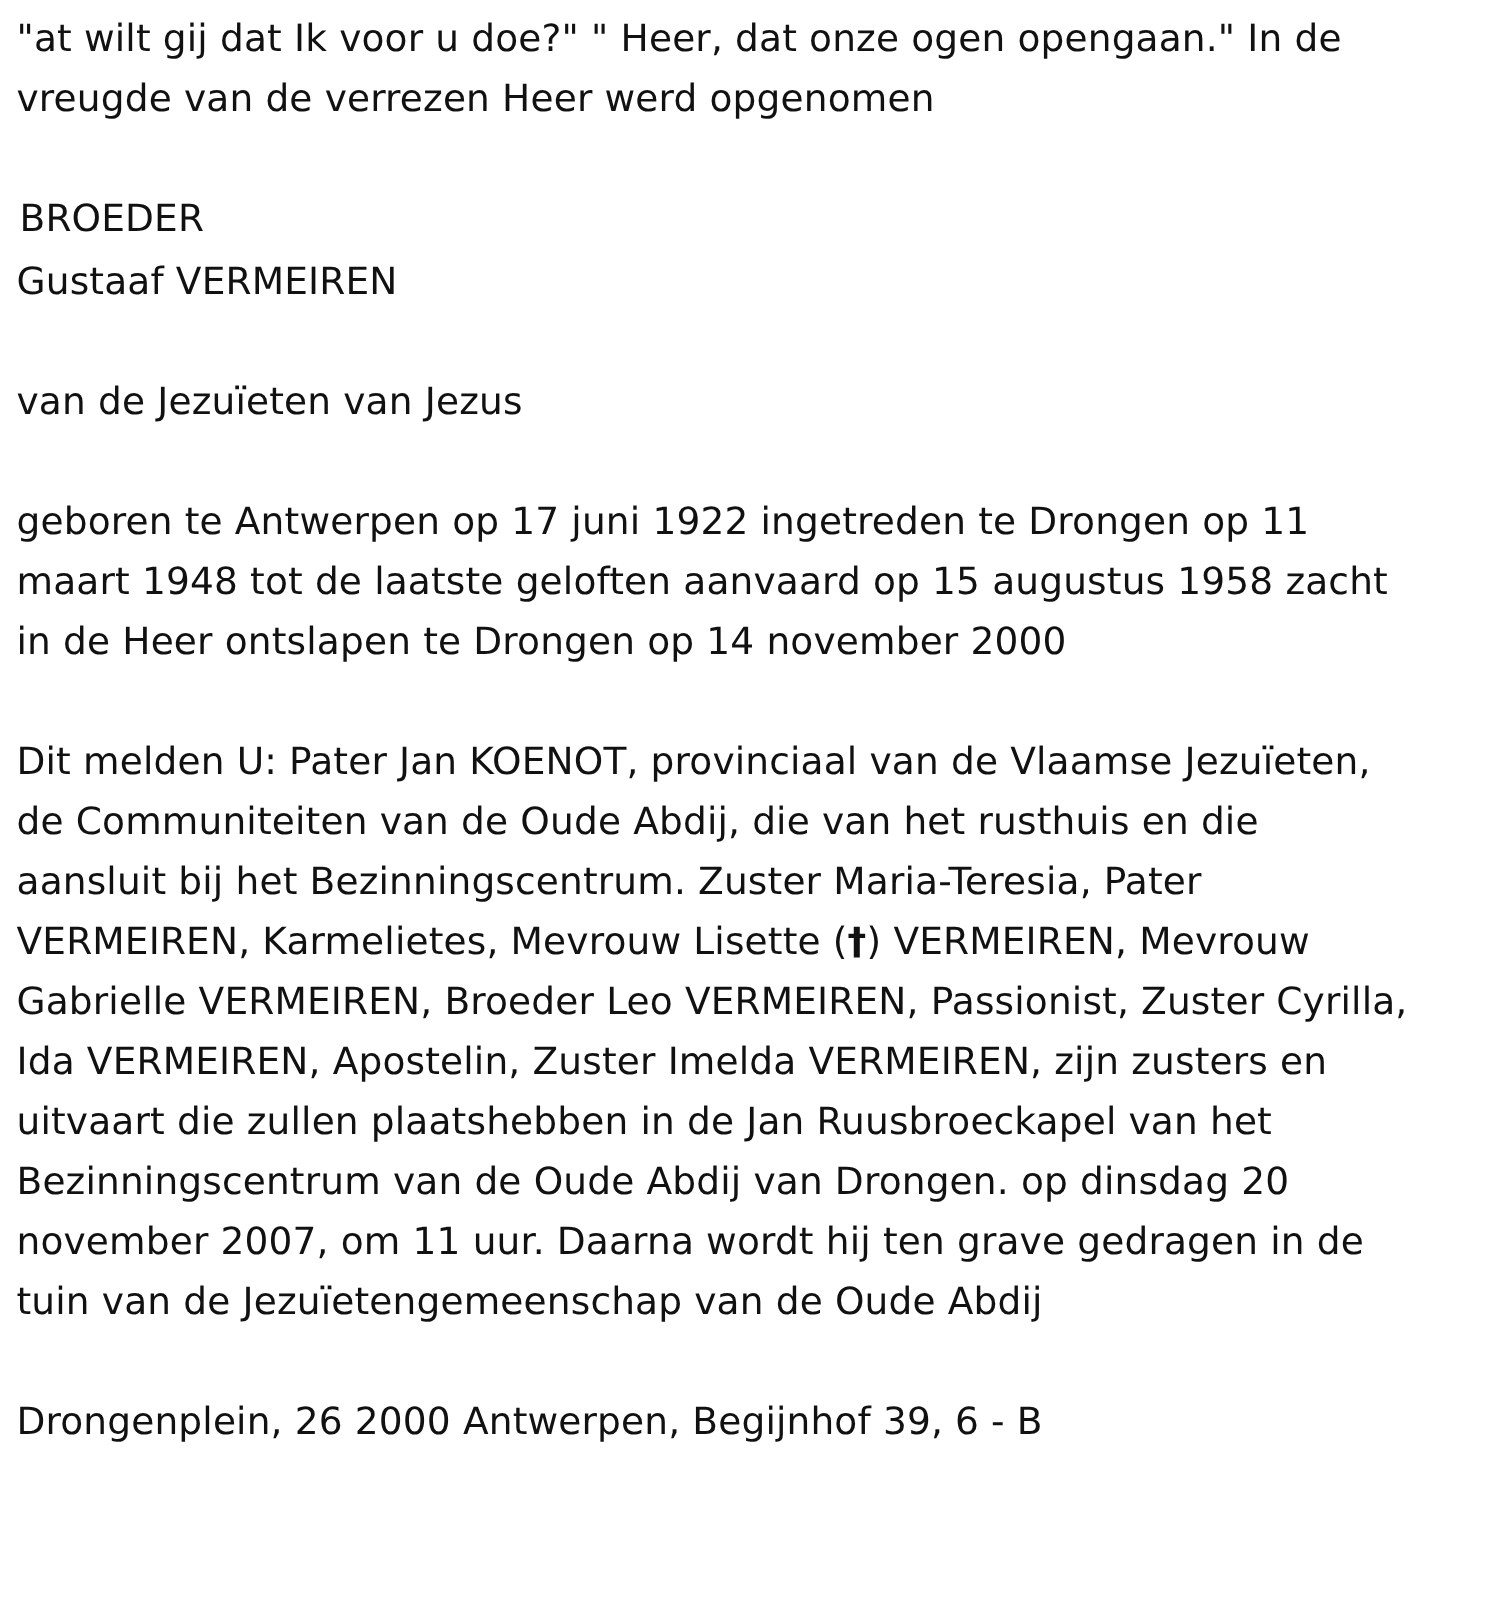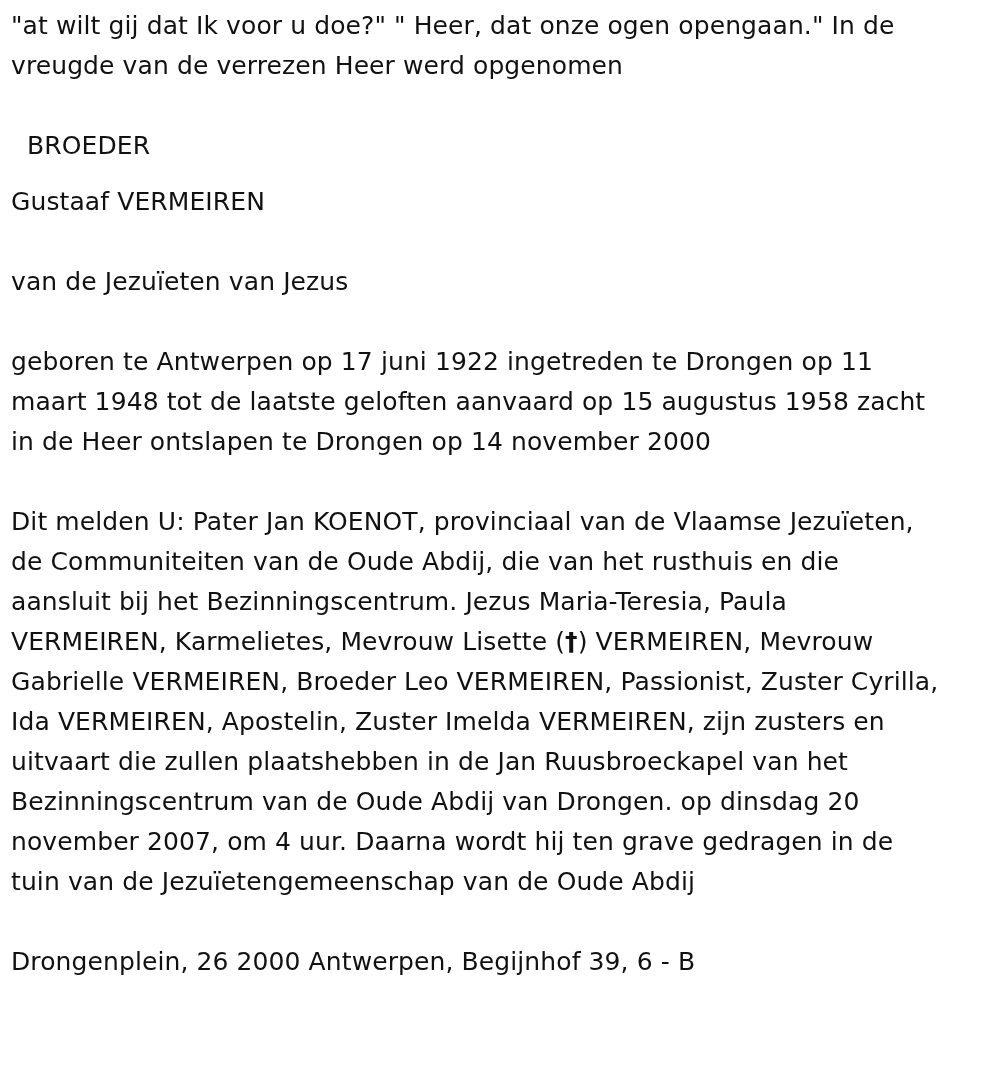--- a/index.html
+++ b/index.html
@@ -24,21 +24,21 @@
     }
     .para {
       margin: 0 0 40px 0;
       white-space: normal;
     }
     .line {
       display: block;
       white-space: nowrap;
     }
     .heading-small {
-      margin: 16px;
+      margin: 2px;
     }
     .name-bold {
       font-weight: normal;
       margin: 0 0 40px 0;
     }
     .cross {
       font-weight: bold;
     }
   </style>
 </head>
@@ -60,27 +60,27 @@
 
   <div class="para">
     <span class="line">geboren te Antwerpen op 17 juni 1922 ingetreden te Drongen op 11</span>
     <span class="line">maart 1948 tot de laatste geloften aanvaard op 15 augustus 1958 zacht</span>
     <span class="line">in de Heer ontslapen te Drongen op 14 november 2000</span>
   </div>
 
   <div class="para">
     <span class="line">Dit melden U: Pater Jan KOENOT, provinciaal van de Vlaamse Jezuïeten,</span>
     <span class="line">de Communiteiten van de Oude Abdij, die van het rusthuis en die</span>
-    <span class="line">aansluit bij het Bezinningscentrum. Jezus Maria-Teresia, Paula</span>
+    <span class="line">aansluit bij het Bezinningscentrum. Zuster Maria-Teresia, Pater</span>
     <span class="line"><span>VERMEIREN, Karmelietes, Mevrouw Lisette (</span><span class="cross">†</span><span>) VERMEIREN, Mevrouw</span></span>
     <span class="line">Gabrielle VERMEIREN, Broeder Leo VERMEIREN, Passionist, Zuster Cyrilla,</span>
     <span class="line">Ida VERMEIREN, Apostelin, Zuster Imelda VERMEIREN, zijn zusters en</span>
     <span class="line">uitvaart die zullen plaatshebben in de Jan Ruusbroeckapel van het</span>
     <span class="line">Bezinningscentrum van de Oude Abdij van Drongen. op dinsdag 20</span>
-    <span class="line">november 2007, om 4 uur. Daarna wordt hij ten grave gedragen in de</span>
+    <span class="line">november 2007, om 11 uur. Daarna wordt hij ten grave gedragen in de</span>
     <span class="line">tuin van de Jezuïetengemeenschap van de Oude Abdij</span>
   </div>
 
   <div class="para">
     <span class="line">Drongenplein, 26 2000 Antwerpen, Begijnhof 39, 6 - B</span>
   </div>
 
 </div>
 
 </body></html>

